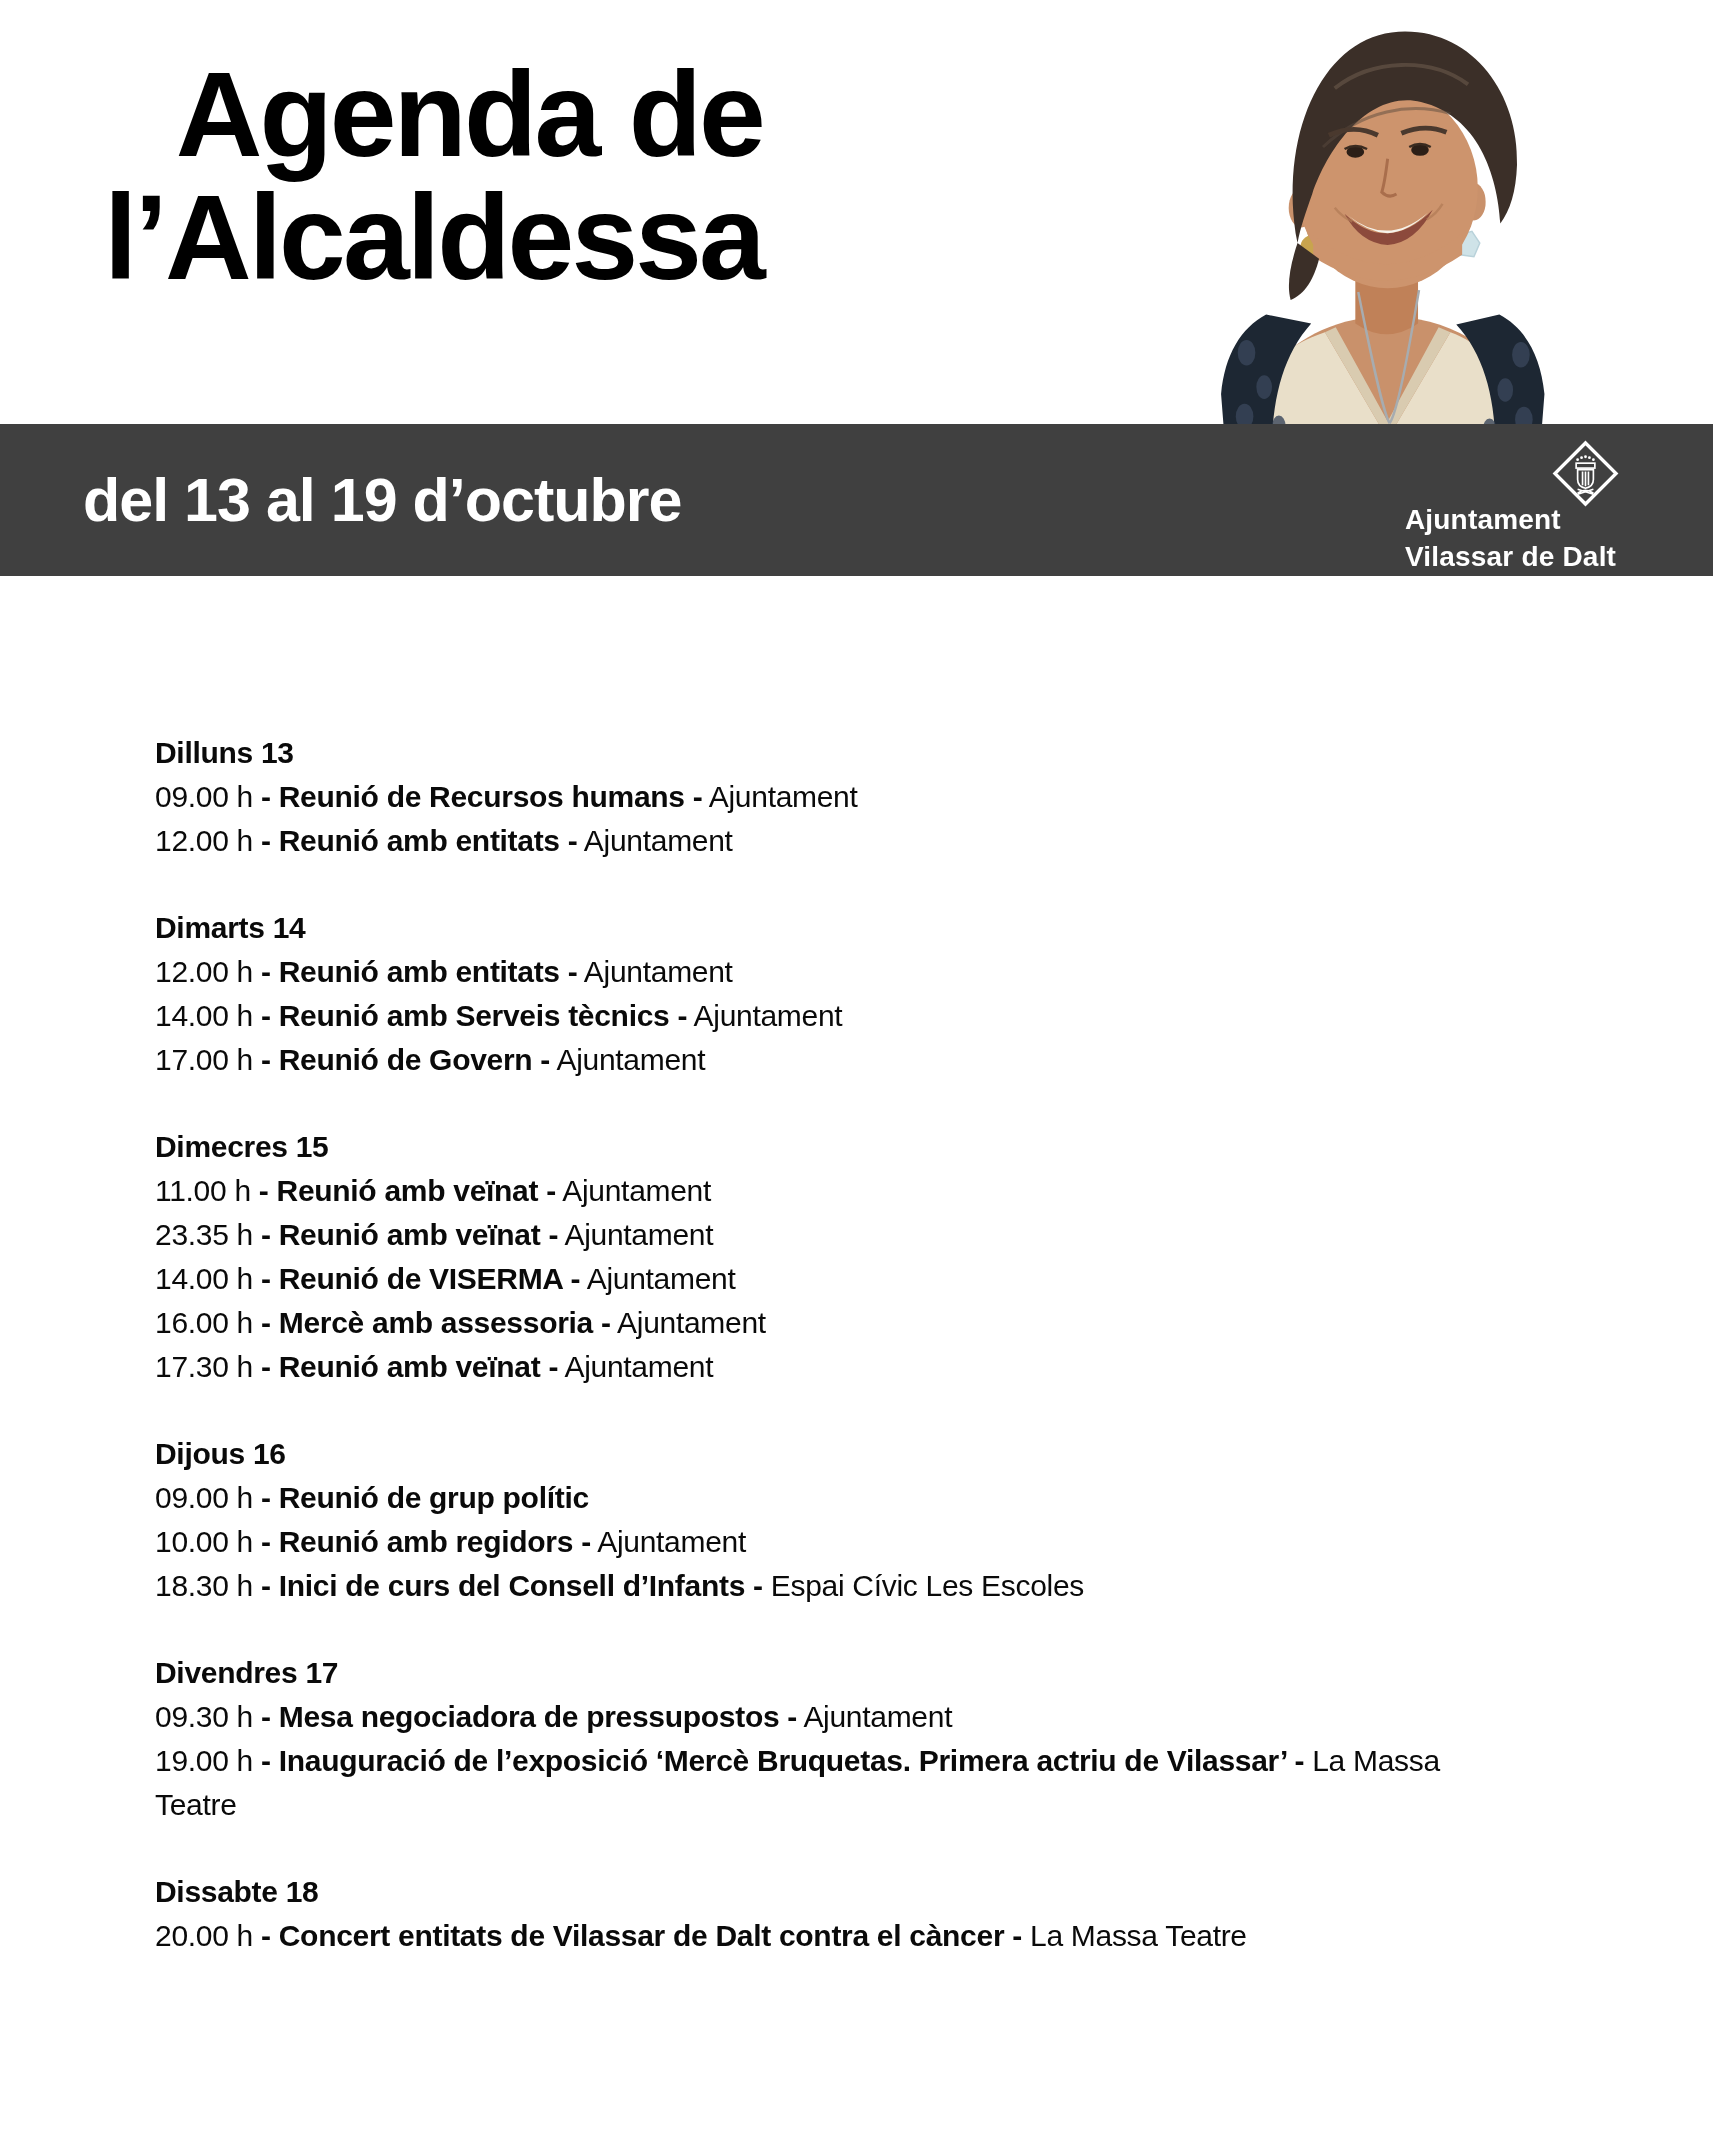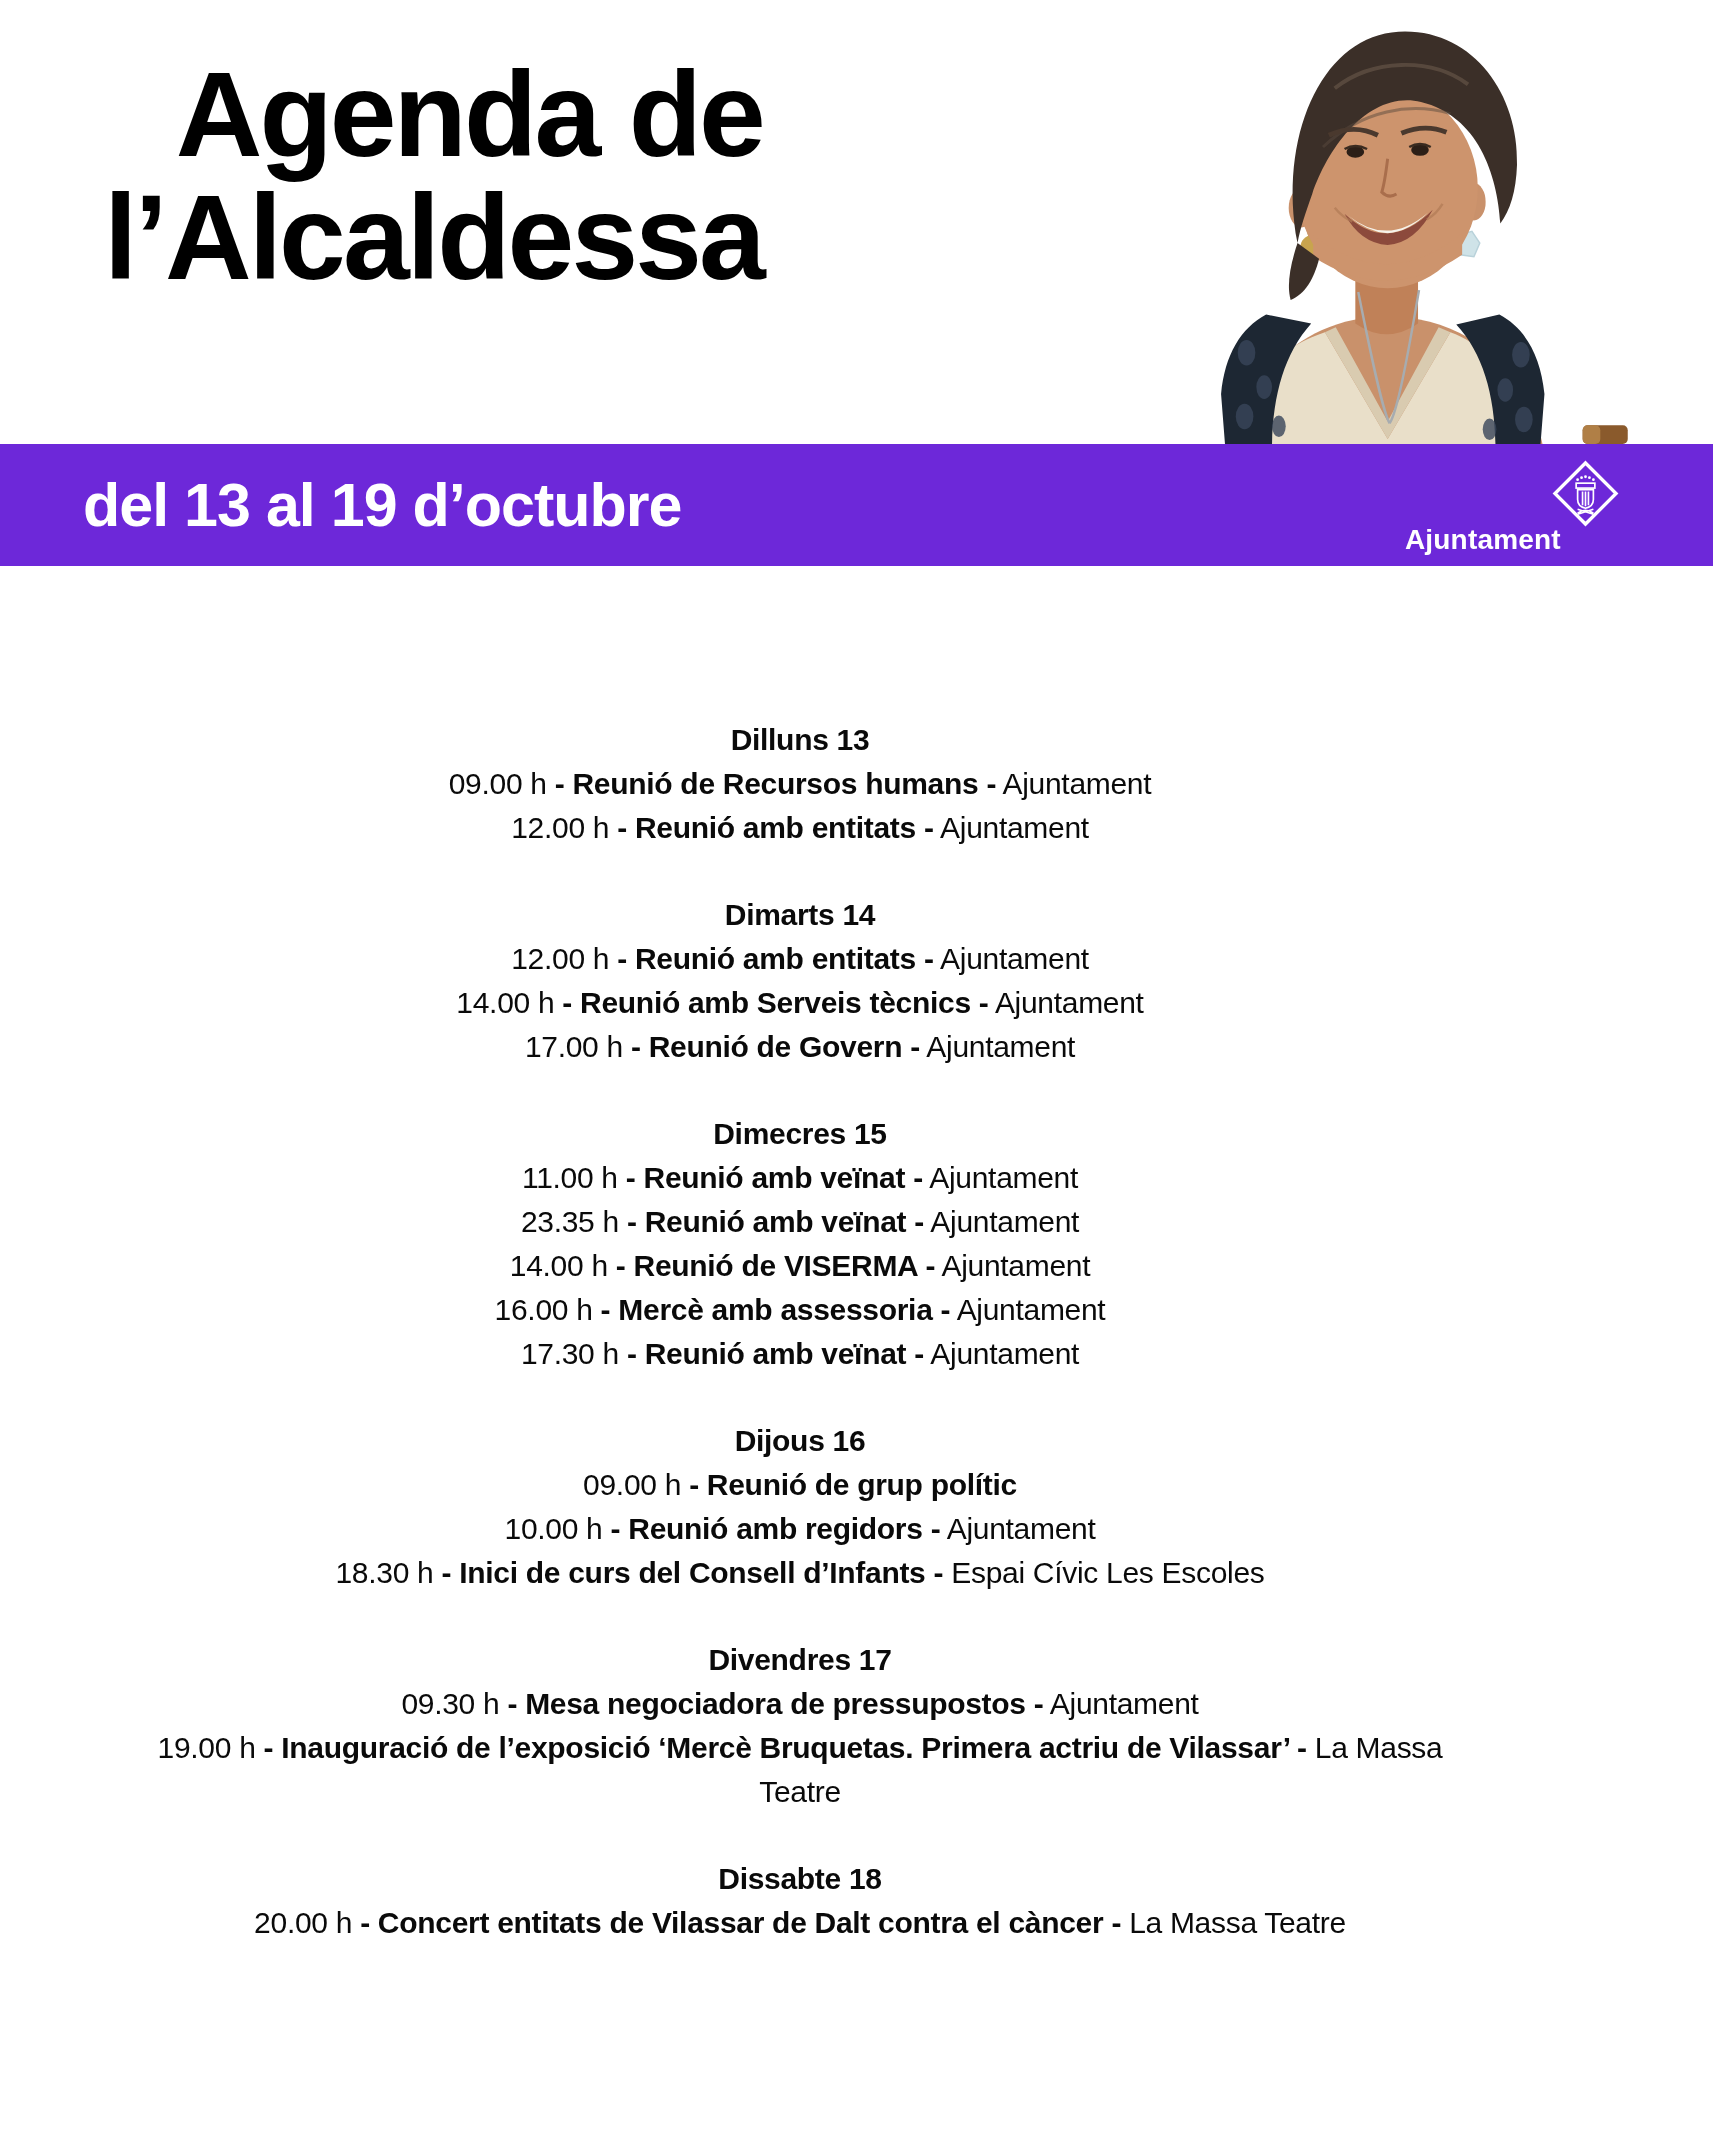--- a/index.html
+++ b/index.html
@@ -19,23 +19,23 @@
     font-size:120px; font-weight:700; line-height:123px;
     letter-spacing:-2.9px; color:#000;text-align:right;
   }
   .photo {
     position:absolute; left:1078px; top:0;
     width:635px; height:444px;
   }
 
   
   .banner {
-    position:absolute; left:0; top:444px;
-    width:1713px; height:122px;
-    background:#6d28d9;
+    position:absolute; left:0; top:424px;
+    width:1713px; height:152px;
+    background:#404040;
   }
   .banner-date {
     position:absolute; left:83px; top:50%;
     transform:translateY(-50%);
     font-size:61px; font-weight:700; color:#ffffff;
     letter-spacing:-1px; white-space:nowrap;
   }
   .logo {
     position:absolute; left:1402px; top:0;
     width:235px; height:158px; color:#ffffff;
@@ -46,21 +46,21 @@
     font-size:28px; font-weight:700; line-height:37px;
     letter-spacing:0.2px; white-space:nowrap;
   }
 
   
   .agenda {
     position:absolute; left:155px; top:714px;
     width:1290px;
     font-size:30px; line-height:44px; letter-spacing:-0.3px;
   }
-  .day { margin:4px 0 43px 0;text-align:center; }
+  .day { margin:17px 0 43px 0; }
   .day-name { font-size:30px; line-height:44px; font-weight:700; }
   .event { font-weight:400; }
   .event b { font-weight:700; }
 </style>
 </head>
 <body>
 
 <div class="page">
 
   <div class="title">

